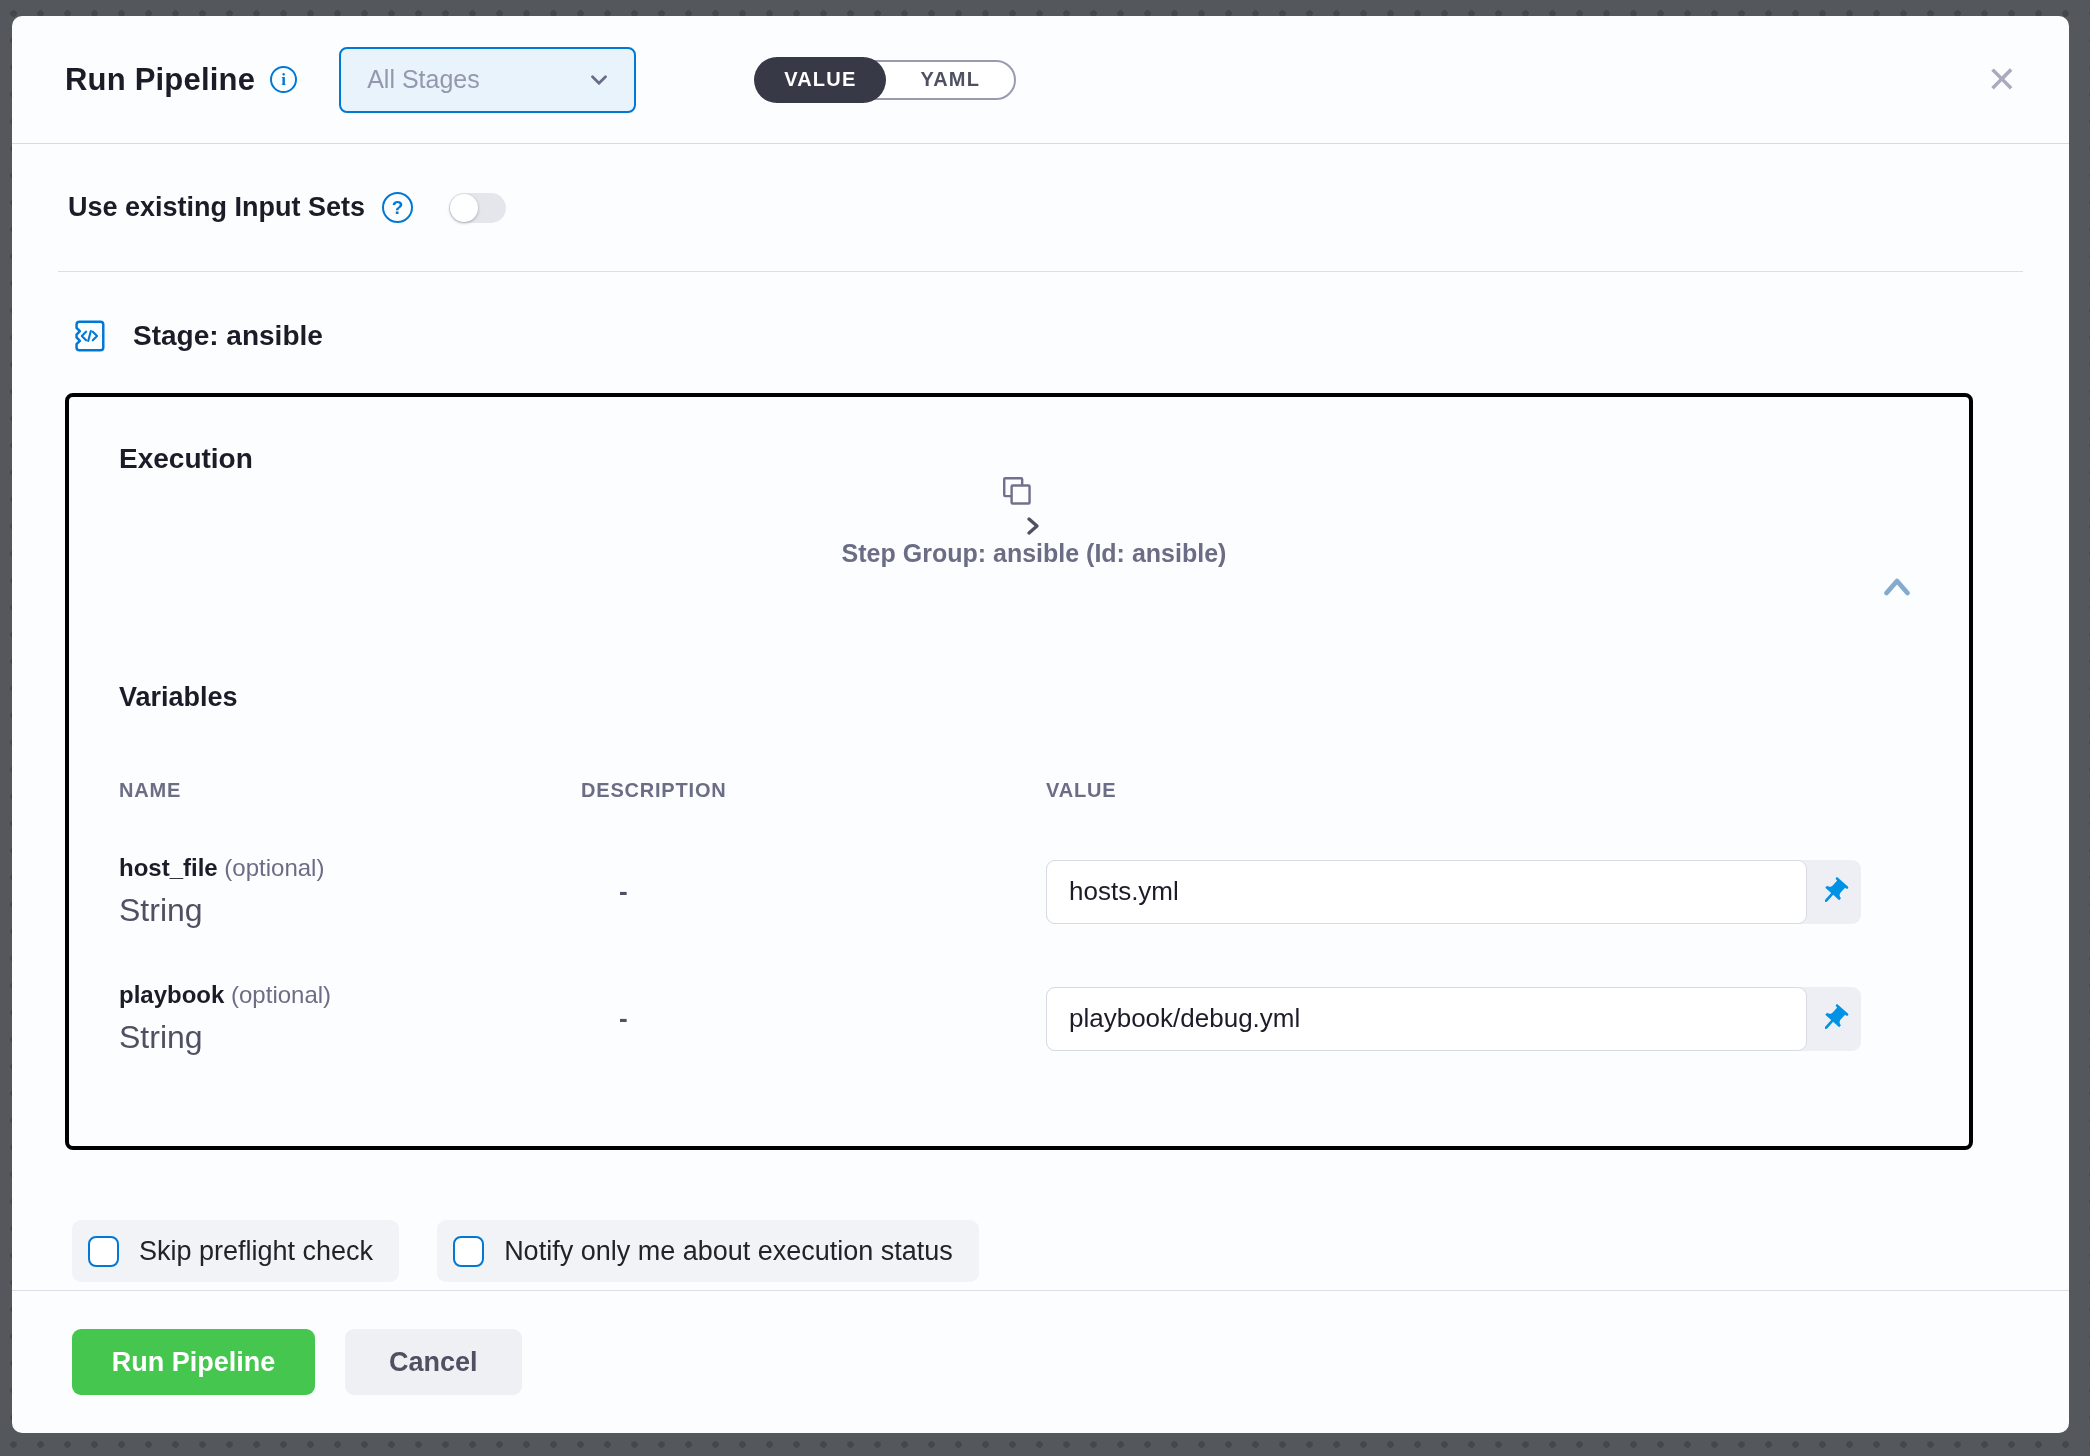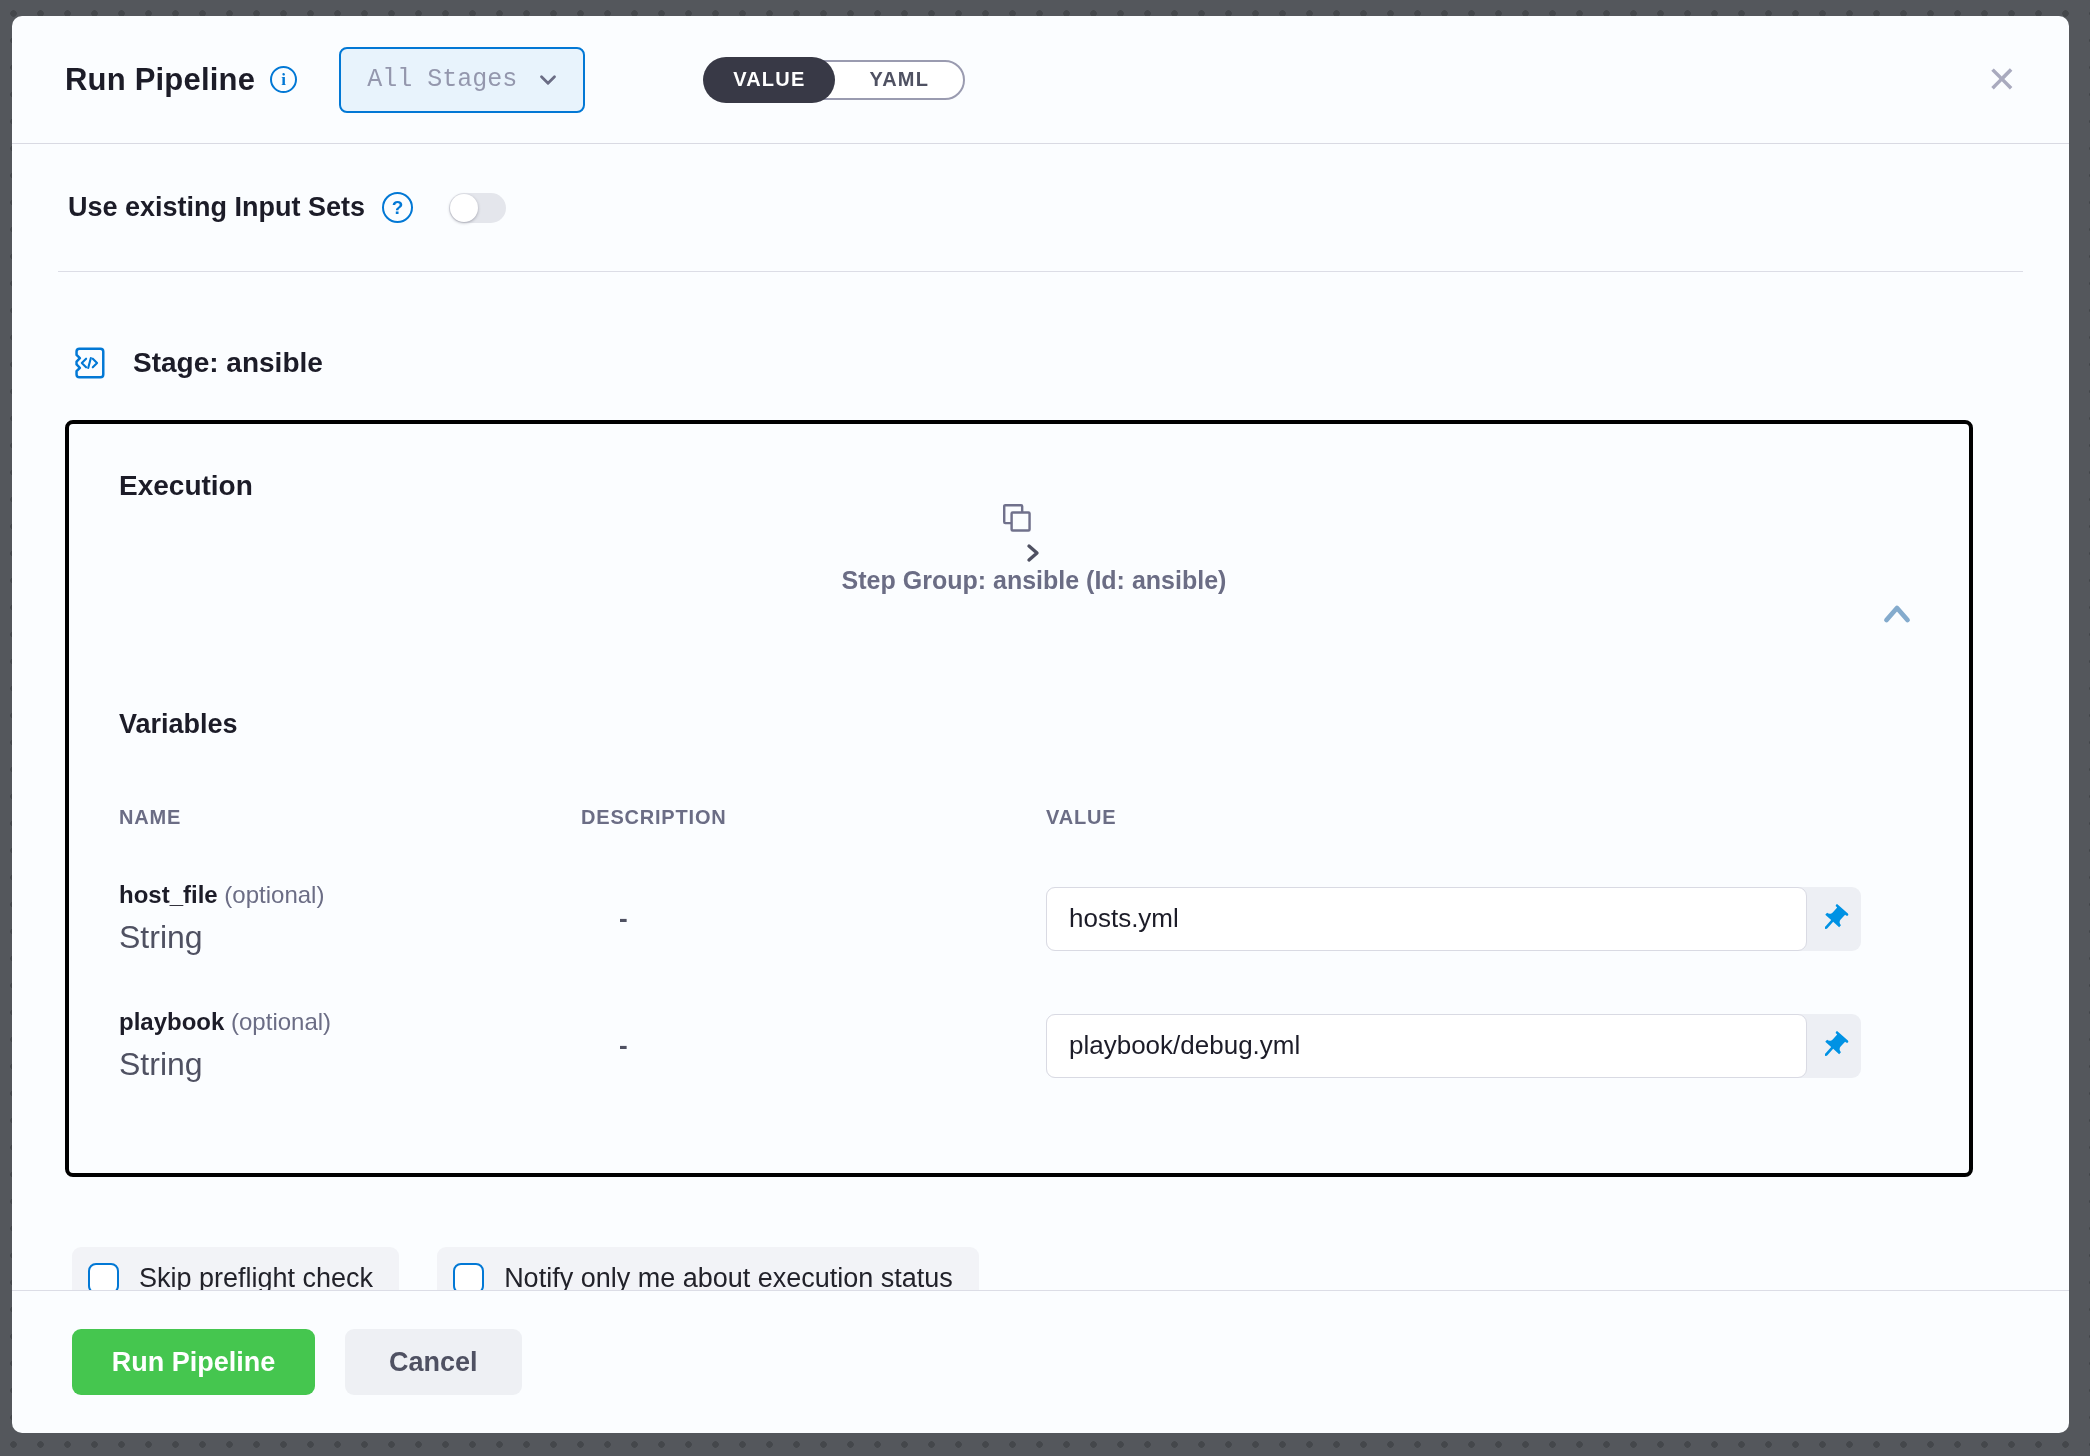--- a/index.html
+++ b/index.html
@@ -24,24 +24,24 @@
     padding:0 40px 0 53px;
     border-bottom:1px solid #d9dae3;
   }
   .title { font-size:31px; font-weight:700; color:#1c1c28; letter-spacing:.2px; }
   .info-icon {
     margin-left:15px; width:27px; height:27px; border:2px solid #0278d5;
     border-radius:50%; color:#0278d5; font-size:17px; font-weight:700;
     display:flex; align-items:center; justify-content:center; font-family:"Liberation Serif",serif;
   }
   .stage-select {
-    margin-left:42px; width:246px; height:66px;
+    margin-left:42px; width:297px; height:66px;
     background:#e8f3fc; border:2px solid #0278d5; border-radius:8px;
     display:flex; align-items:center; justify-content:space-between;
-    padding:0 22px 0 26px; color:#9497ad; font-size:25px; cursor:pointer;font-family:Liberation Mono, monospace;
+    padding:0 22px 0 26px; color:#9497ad; font-size:25px; cursor:pointer;
   }
   .view-toggle {
     margin-left:120px; height:40px;
     border:2px solid #9a9bb0; border-radius:22px; background:#fff;
     display:flex; align-items:center;
   }
   .seg-visual {
     height:46px; margin:-4px 0 -4px -4px; padding:0 30px;
     background:#383946; color:#fff; border-radius:24px;
     display:flex; align-items:center; font-weight:700; font-size:20px; letter-spacing:1.2px;
@@ -71,21 +71,21 @@
   .toggle {
     margin-left:36px; width:57px; height:30px; border-radius:15px;
     background:#e4e6ec; position:relative; cursor:pointer; border:none;
   }
   .toggle-knob {
     position:absolute; left:1px; top:1px; width:28px; height:28px;
     background:#fff; border-radius:50%; box-shadow:0 1px 3px rgba(40,41,61,.35);
   }
   
   .modal-body { flex:1; padding:0 44px 0 53px; overflow:hidden; }
-  .stage-row { margin-top:70px; display:flex; align-items:center; gap:24px; margin-left:2px; }
+  .stage-row { margin-top:43px; display:flex; align-items:center; gap:24px; margin-left:2px; }
   .stage-label { font-size:28px; font-weight:700; color:#1c1c28; }
   .exec-card {
     margin-top:36px; margin-right:52px;
     border:4px solid #000000; border-radius:8px;
     padding:46px 50px 90px 50px;
   }
   .exec-title { font-size:28px; font-weight:700; color:#1c1c28; }
   .stepgroup-row { display:flex; align-items:center;flex-direction:column; }
   .stepgroup-chevron { margin-left:28px; cursor:pointer; display:flex; }
   .stepgroup-label { margin-left:30px; font-size:25px; font-weight:700; color:#6b6d85; }

